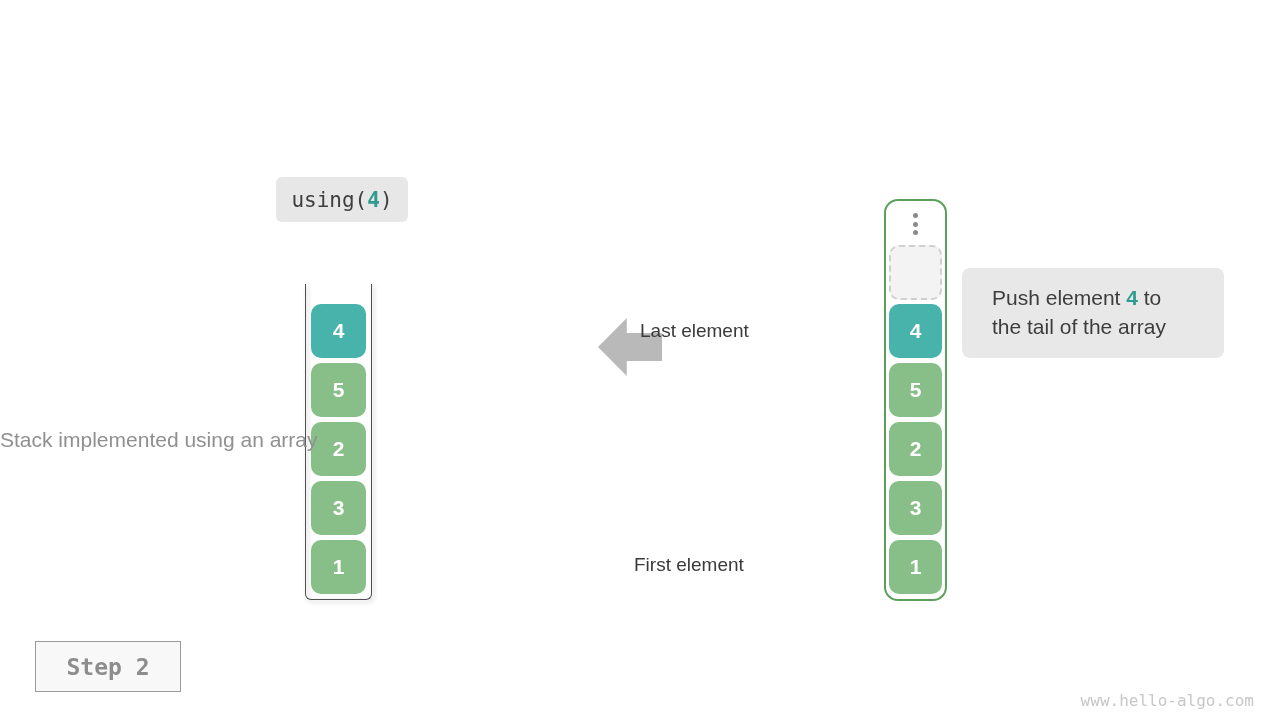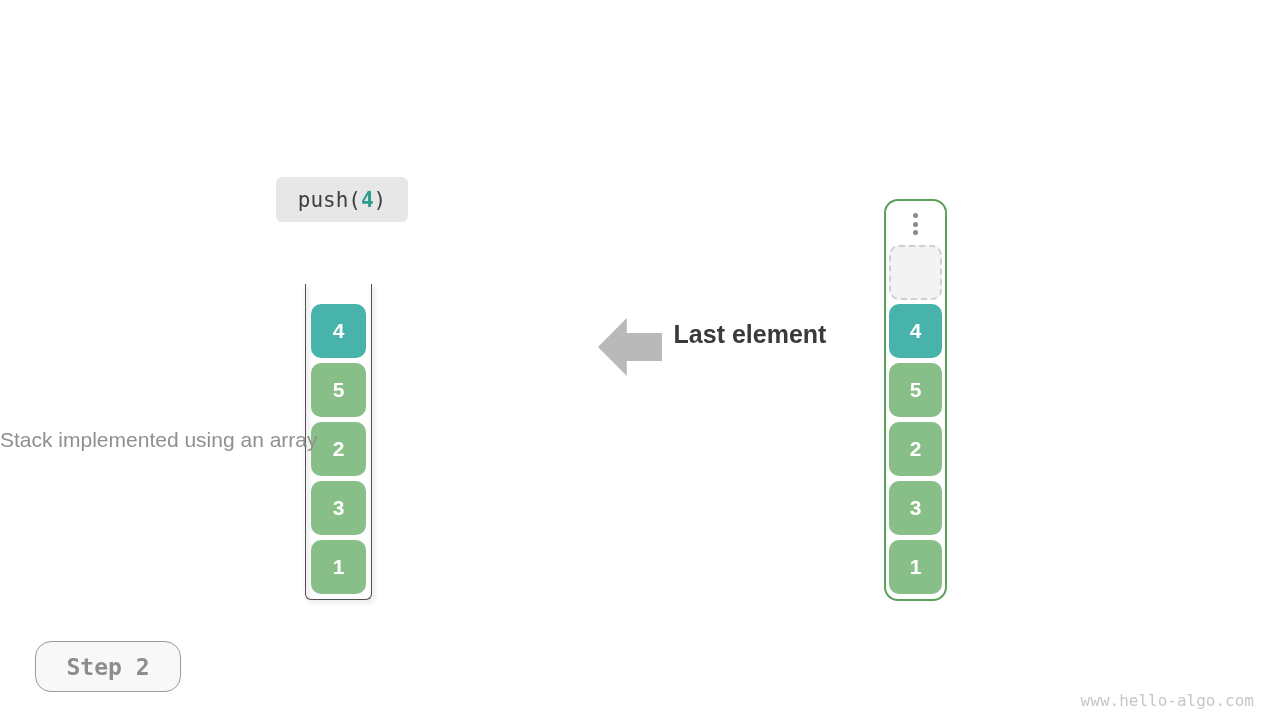--- a/index.html
+++ b/index.html
@@ -67,21 +67,21 @@
     background: #8a8a8a;
   }
   .empty-slot {
     left: 889px; top: 245px; width: 53px; height: 55px;
     border: 2px dashed #cfcfcf;
     border-radius: 10px;
     background: #f3f3f3;
   }
 
   
-  .annot { color: #3a3a3a; font-weight: bold; font-size: 25px; text-align: center; }
+  .annot { color: #3a3a3a; font-weight: normal; font-size: 19px; text-align: left; }
   .annot-last  { left: 640px; top: 320px; width: 220px; }
   .annot-first { left: 634px; top: 554px; width: 220px; }
   .caption {
     left: 0; top: 428px; width: 1280px;
     text-align: left; font-size: 21px; color: #909090;
   }
 
   
   .block-arrow {
     left: 598px; top: 318px; width: 64px; height: 58px;
@@ -93,70 +93,75 @@
     left: 962px; top: 268px; width: 262px; height: 90px;
     border-radius: 8px;
     padding: 15px 0 0 30px;
     font-size: 21px; line-height: 29px; color: #3d3d3d;
   }
   .tooltip .hl { font-weight: bold; }
 
   
   .step-badge {
     left: 35px; top: 641px; width: 146px; height: 51px;
-    border: 1.5px solid #9b9b9b; border-radius: 16px;
+    border: 1.5px solid #9b9b9b; border-radius: 0;
     background: #f8f8f8;
     display: flex; align-items: center; justify-content: center;
     font-family: "DejaVu Sans Mono", "Liberation Mono", monospace;
     font-size: 23px; font-weight: bold; color: #8d8d8d;
   }
 
   
   .watermark {
     right: 26px; top: 675px;
     font-family: "DejaVu Sans Mono", "Liberation Mono", monospace;
     font-size: 16px; color: #c7c7c7; margin-top: 16px;
   }
 </style>
 </head>
 <body>
 
 <div class="canvas">
 
   <div class="abs op-badge" style="background-color: rgb(231, 231, 231);">
-    <span>push(</span>
+    <span>using(</span>
       <span class="arg" style="color: rgb(46, 156, 143);">4</span>
       <span>)</span>
   </div>
 
   <div class="abs stack-frame"></div>
   <div class="cell left-col row-0" style="background-color: rgb(72, 179, 171);">4</div>
   <div class="cell left-col row-1" style="background-color: rgb(136, 190, 135);">5</div>
   <div class="cell left-col row-2" style="background-color: rgb(136, 190, 135);">2</div>
   <div class="cell left-col row-3" style="background-color: rgb(136, 190, 135);">3</div>
   <div class="cell left-col row-4" style="background-color: rgb(136, 190, 135);">1</div>
 
   <div class="abs block-arrow" style="background-color: rgb(185, 185, 185);"></div>
 
   <div class="abs annot annot-last">Last element</div>
+  <div class="abs annot annot-first">First element</div>
   <div class="abs caption">Stack implemented using an array</div>
 
   <div class="abs array-frame"></div>
   <div class="abs ellipsis-dots">
     <div class="dot"></div>
     <div class="dot"></div>
     <div class="dot"></div>
   </div>
   <div class="abs empty-slot"></div>
   <div class="cell right-col row-0" style="background-color: rgb(72, 179, 171);">4</div>
   <div class="cell right-col row-1" style="background-color: rgb(136, 190, 135);">5</div>
   <div class="cell right-col row-2" style="background-color: rgb(136, 190, 135);">2</div>
   <div class="cell right-col row-3" style="background-color: rgb(136, 190, 135);">3</div>
   <div class="cell right-col row-4" style="background-color: rgb(136, 190, 135);">1</div>
 
+  <div class="abs tooltip" style="background-color: rgb(232, 232, 232);">
+    <span>Push element </span><span class="hl" style="color: rgb(46, 156, 143);">4</span><span> to</span><br>
+    <span>the tail of the array</span>
+  </div>
 
   <div class="abs step-badge">
     <span>Step 2</span>
   </div>
 
   <div class="abs watermark">www.hello-algo.com</div>
 
 </div>
 
 </body></html>

